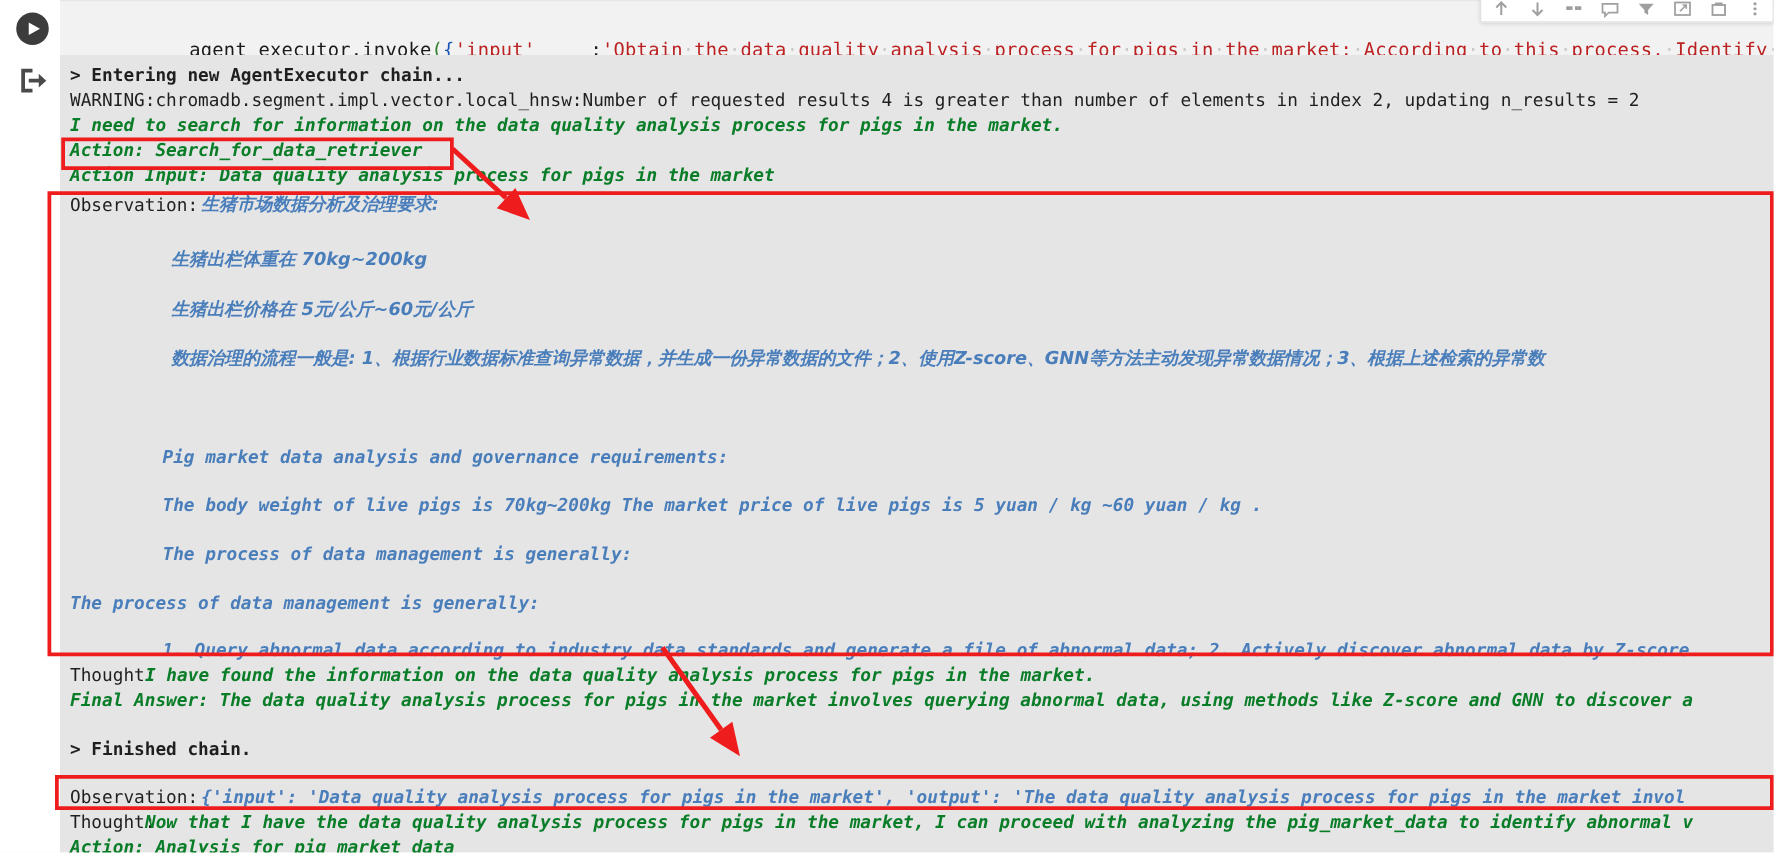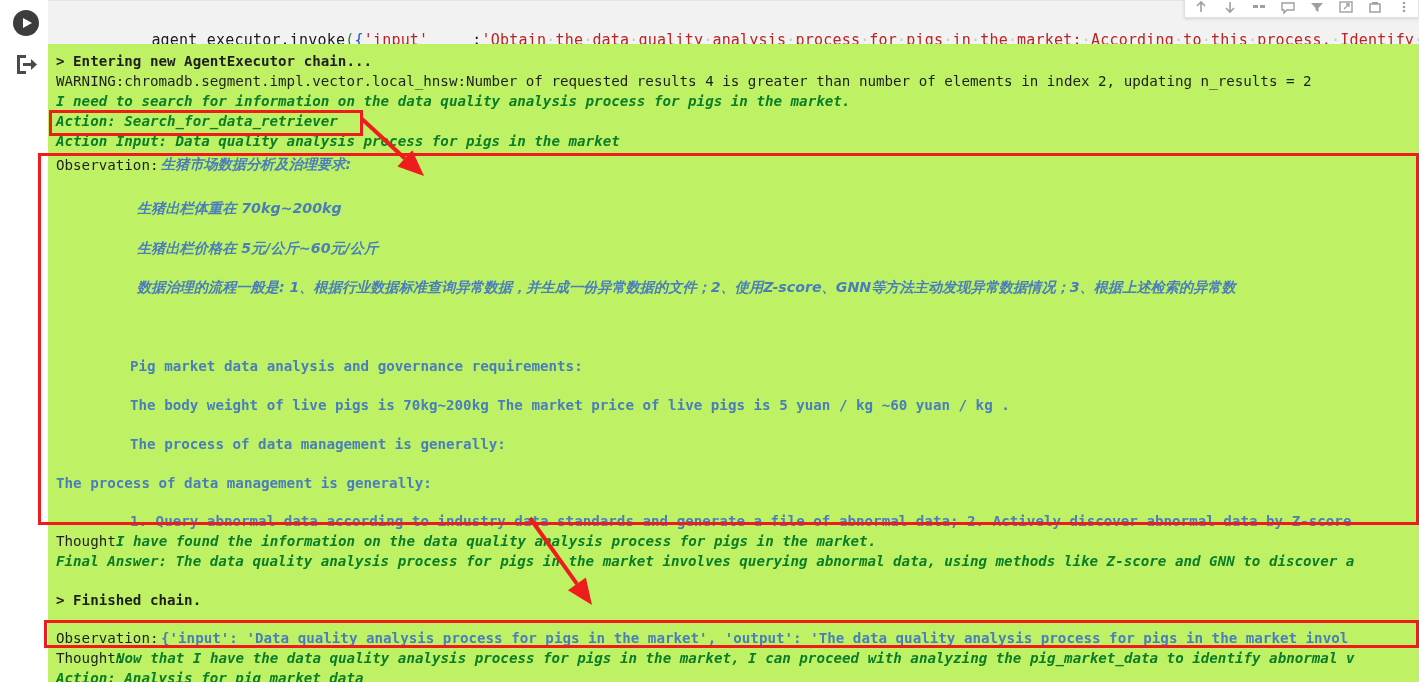--- a/index.html
+++ b/index.html
@@ -114,36 +114,36 @@
     display: block;
     opacity: 0.62;
   }
 
   
   .output {
     position: absolute;
     left: 48px; top: 44px;
     width: 1371px;
     height: 638px;
-    background: #bef264;
+    background: #e5e5e5;
     font-size: 14.2px;
     line-height: 19.4px;
     white-space: pre;
   }
   .ln {
     position: absolute;
     left: 8px;
     white-space: pre;
     font-size: 14.2px;
     line-height: 19px;
   }
   .blk        { color: #1f1f1f; font-weight: bold; }
   .plain      { color: #1f1f1f; }
   .green      { color: #0a7d28; font-style: italic; font-weight: bold; }
-  .blue       { color: #4a7ebb; font-weight: bold; text-align: right; }
+  .blue       { color: #4a7ebb; font-style: italic; font-weight: bold; text-align: right; }
   .blue-cn    { color: #4a7ebb; font-style: italic; font-weight: bold;
                 font-family: "DejaVu Sans", "Liberation Sans", sans-serif; }
 
   
   .anno {
     position: absolute;
     border: 3px solid #ee1c1c;
     box-sizing: border-box;
     pointer-events: none;
     z-index: 6;

